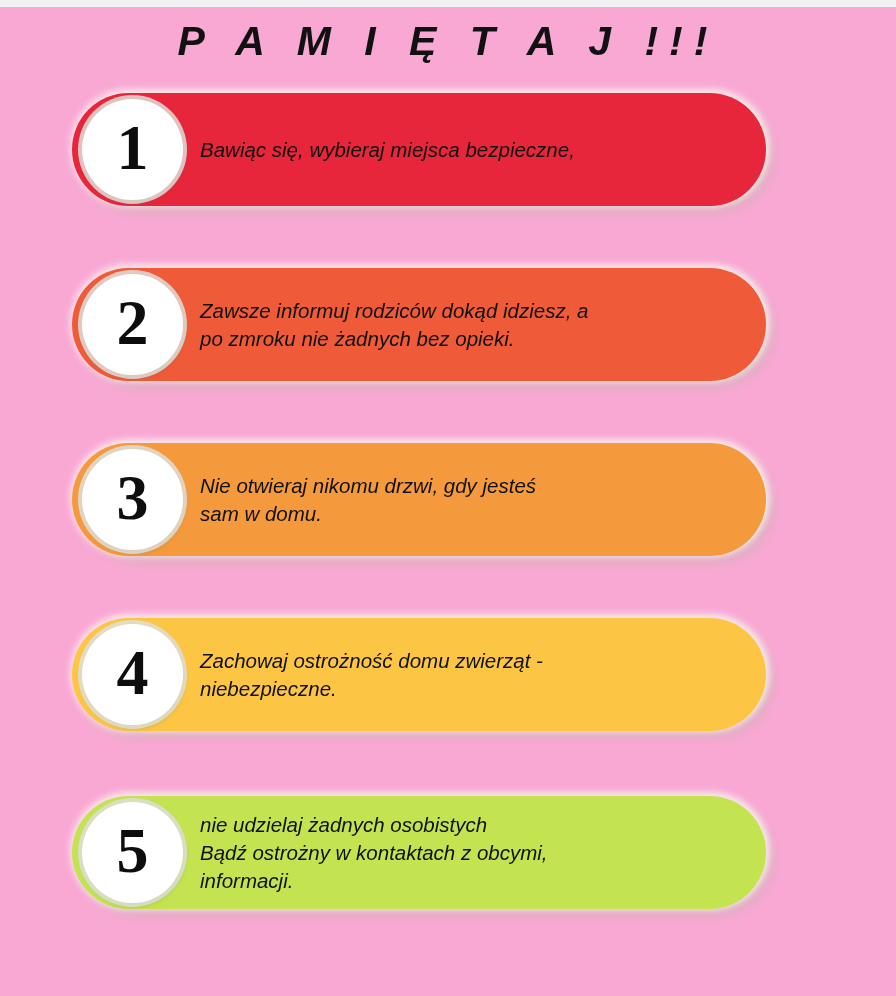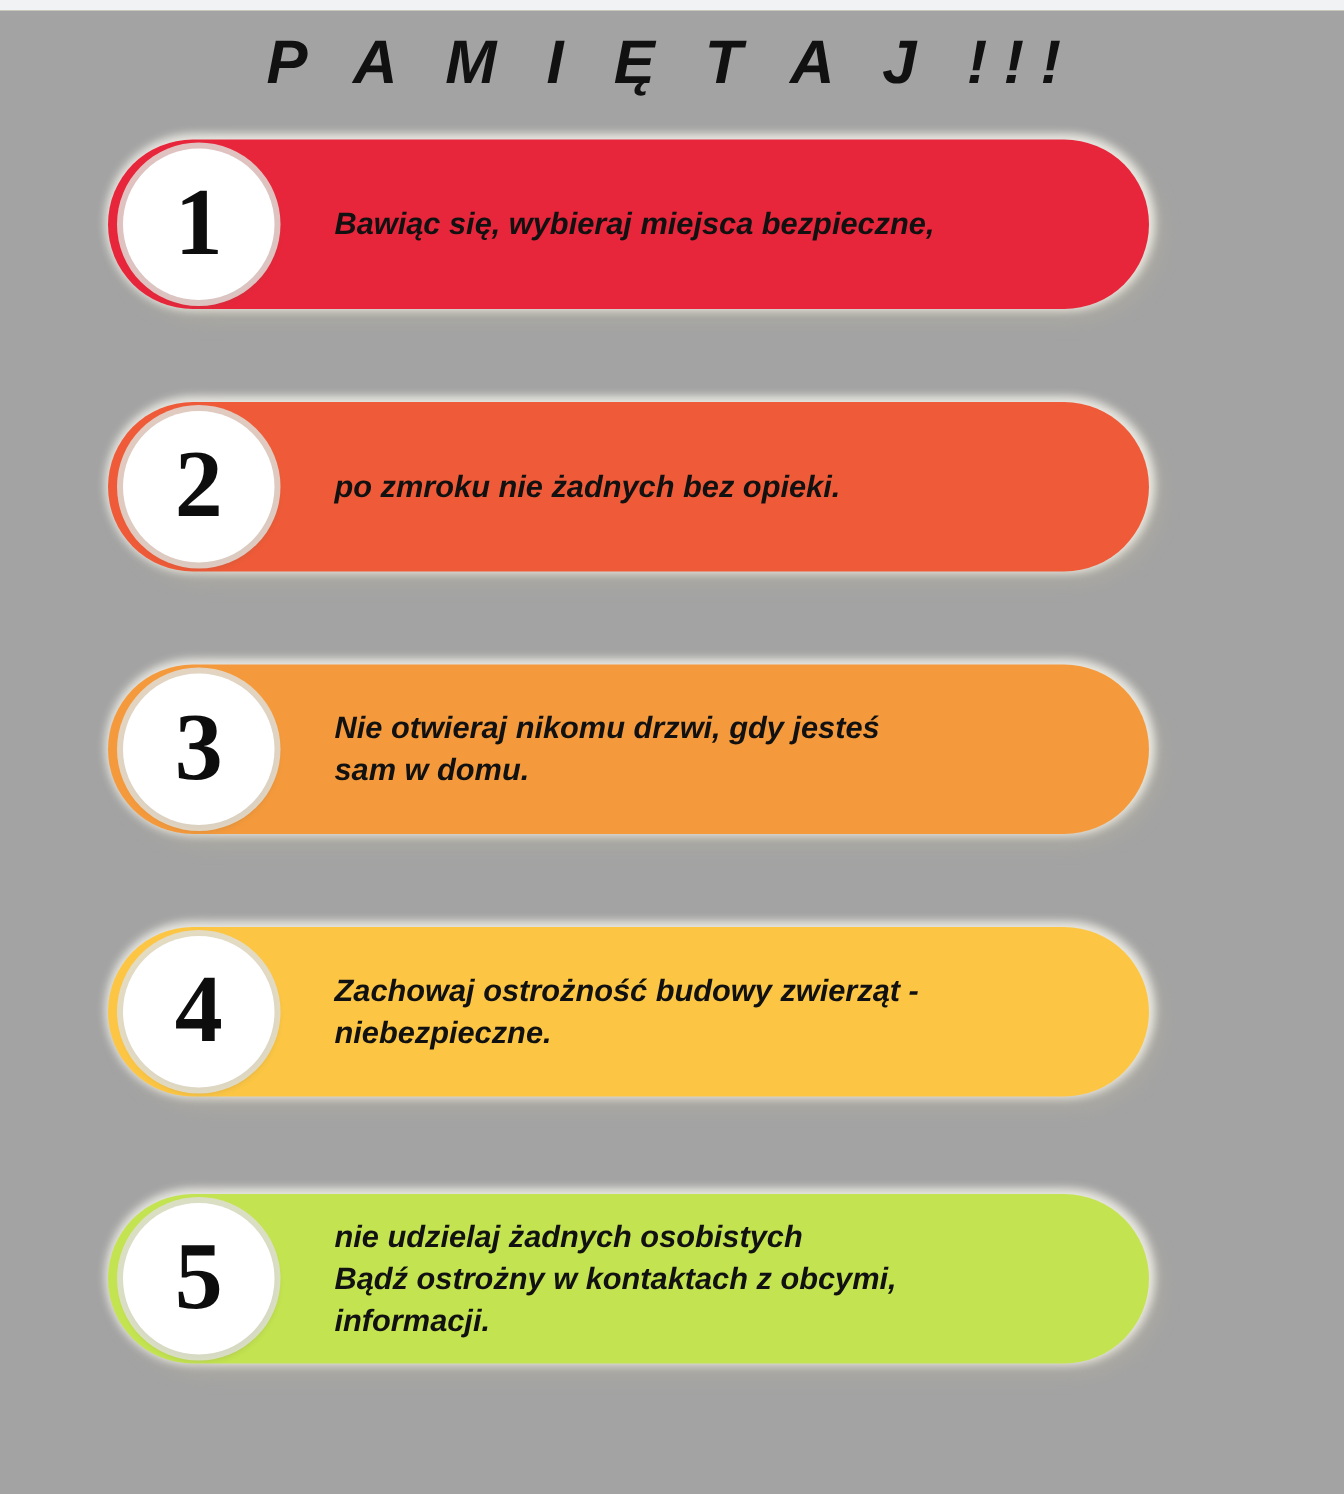--- a/index.html
+++ b/index.html
@@ -130,36 +130,35 @@
     position: absolute;
     left: 128px;
     top: 0;
     right: 22px;
     height: 113px;
     display: flex;
     flex-direction: column;
     justify-content: center;
     font-family: "Liberation Sans", sans-serif;
     font-style: italic;
-    font-weight: bold;
+    font-weight: normal;
     font-size: 20.5px;
     line-height: 28px;
     color: #111111;
-    margin-left: 23px;
   }
   .rule-text .line { white-space: pre; }
 
   
 </style>
 </head>
 <body>
 
 <div class="top-strip" style="background: rgb(241, 242, 244);"></div>
 
-<div class="poster" style="background: #a3a3a3;">
+<div class="poster" style="background: #f9a8d4;">
 
   <div class="title" style="color: rgb(17, 17, 17);">P A M I Ę T A J !!!</div>
 
   <div class="rules">
 
     <div class="rule-row">
       <div class="pill-shadow"></div>
       <div class="pill-halo"></div>
       <div class="pill" style="background: rgb(232, 38, 59);">
         <div class="badge">
@@ -172,20 +171,21 @@
     </div>
 
     <div class="rule-row">
       <div class="pill-shadow"></div>
       <div class="pill-halo"></div>
       <div class="pill" style="background: rgb(239, 91, 56);">
         <div class="badge">
           <span class="badge-num">2</span>
         </div>
         <div class="rule-text">
+          <span class="line">Zawsze informuj rodziców dokąd idziesz, a</span>
           <span class="line">po zmroku nie żadnych bez opieki.</span>
         </div>
       </div>
     </div>
 
     <div class="rule-row">
       <div class="pill-shadow"></div>
       <div class="pill-halo"></div>
       <div class="pill" style="background: rgb(245, 154, 60);">
         <div class="badge">
@@ -199,21 +199,21 @@
     </div>
 
     <div class="rule-row tall">
       <div class="pill-shadow"></div>
       <div class="pill-halo"></div>
       <div class="pill" style="background: rgb(252, 198, 68);">
         <div class="badge">
           <span class="badge-num">4</span>
         </div>
         <div class="rule-text">
-          <span class="line">Zachowaj ostrożność budowy zwierząt -</span>
+          <span class="line">Zachowaj ostrożność domu zwierząt -</span>
           <span class="line">niebezpieczne.</span>
         </div>
       </div>
     </div>
 
     <div class="rule-row tall">
       <div class="pill-shadow"></div>
       <div class="pill-halo"></div>
       <div class="pill" style="background: rgb(195, 227, 80);">
         <div class="badge">

